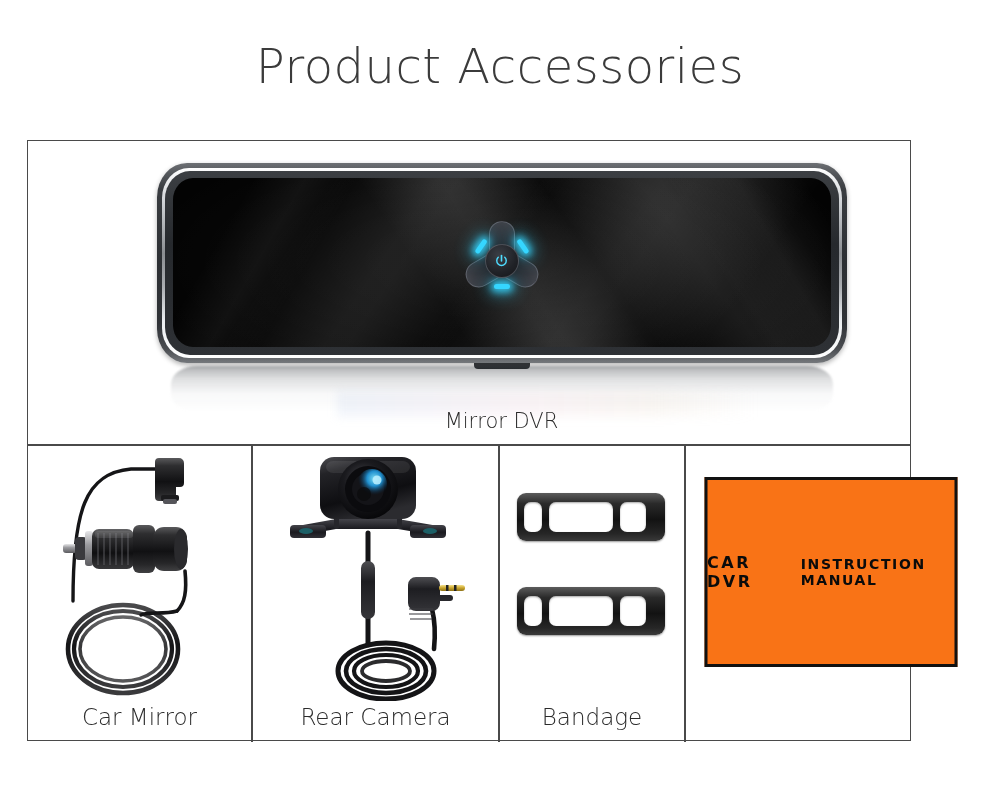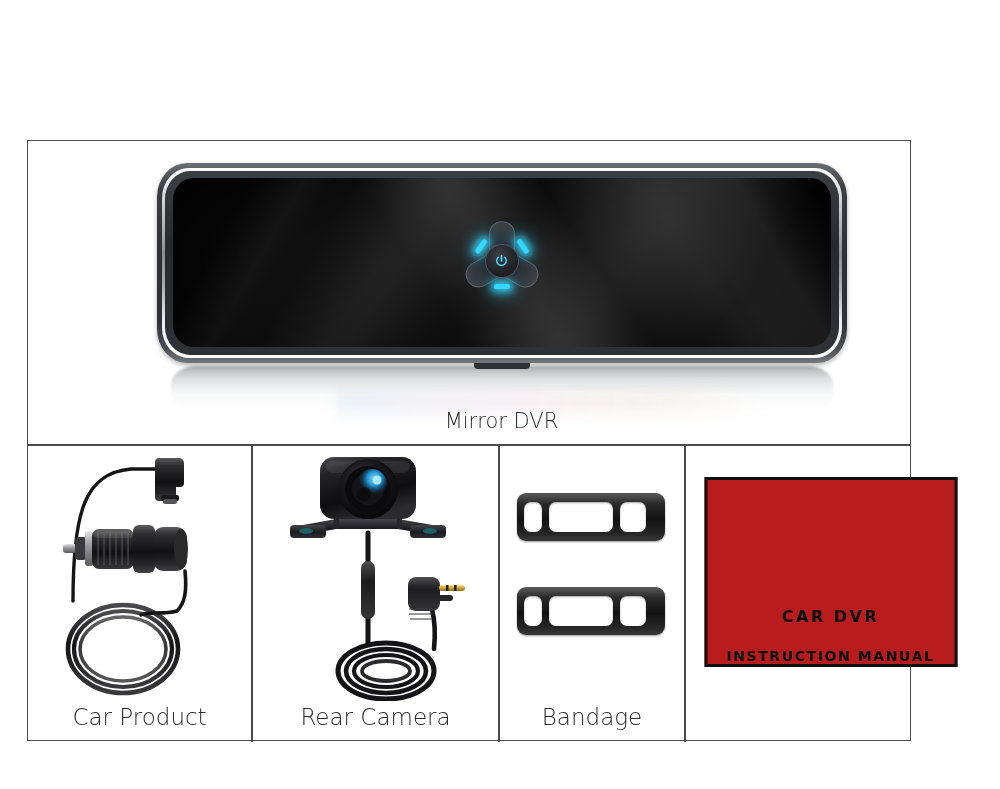--- a/index.html
+++ b/index.html
@@ -197,43 +197,44 @@
   }
   .hole.h-small { width: 18px; }
   .hole.h-big   { width: 64px; }
   .hole.h-mid   { width: 26px; }
 
   
   .manual-stage { position: absolute; left: 50%; top: 32px; transform: translateX(-50%); width: 253px; height: 190px; }
   .manual-box {
     width: 100%; height: 100%;
     border: 3px solid #111;
-    background: #b91c1c;
-    display: flex; flex-direction: column;
-    align-items: center; justify-content: flex-end;
+    background: #f97316;
+    display: flex; flex-direction: row;
+    align-items: center; justify-content: flex-start;
     gap: 22px;
   }
   .manual-line1 {
     font-family: "DejaVu Sans", sans-serif;
     font-weight: bold; font-size: 16px;
     letter-spacing: 2.5px; color: #0b0b0b;
     font-variant: small-caps;
   }
   .manual-line2 {
     font-family: "DejaVu Sans", sans-serif;
     font-weight: bold; font-size: 14px;
     letter-spacing: 1.6px; color: #0b0b0b;
     font-variant: small-caps;
   }
 </style>
 </head>
 <body>
 
 <div class="page">
 
+  <div class="title">Product Accessories</div>
 
   <div class="frame">
 
     <div class="hdiv"></div>
     <div class="vdiv v1"></div>
     <div class="vdiv v2"></div>
     <div class="vdiv v3"></div>
 
     <div class="cell cell-mirror">
       <div class="mirror-stage">
@@ -339,21 +340,21 @@
           <path d="M140 120 C142 140 140 152 132 160" stroke="#151517" stroke-width="3.6" fill="none" stroke-linecap="round"></path>
 
           <g fill="none" stroke="url(#cableG)">
             <ellipse cx="78" cy="198" rx="55" ry="44" stroke-width="4.6"></ellipse>
             <ellipse cx="78" cy="198" rx="49" ry="38" stroke-width="4.2"></ellipse>
             <ellipse cx="78" cy="198" rx="43" ry="32" stroke-width="3.6" opacity="0.85"></ellipse>
           </g>
           <path d="M132 160 C118 164 104 160 96 164" stroke="#151517" stroke-width="3.4" fill="none" stroke-linecap="round"></path>
         </svg>
       </div>
-      <div class="caption caption-item">Car Product</div>
+      <div class="caption caption-item">Car Mirror</div>
     </div>
 
     <div class="cell cell-camera">
       <div class="camera-stage">
         <svg width="200" height="252" viewBox="0 0 200 252">
           <defs>
             <linearGradient id="camBody" x1="0" y1="0" x2="0.4" y2="1">
               <stop offset="0%" stop-color="#4c4c50"></stop>
               <stop offset="25%" stop-color="#232327"></stop>
               <stop offset="70%" stop-color="#0e0e11"></stop>

